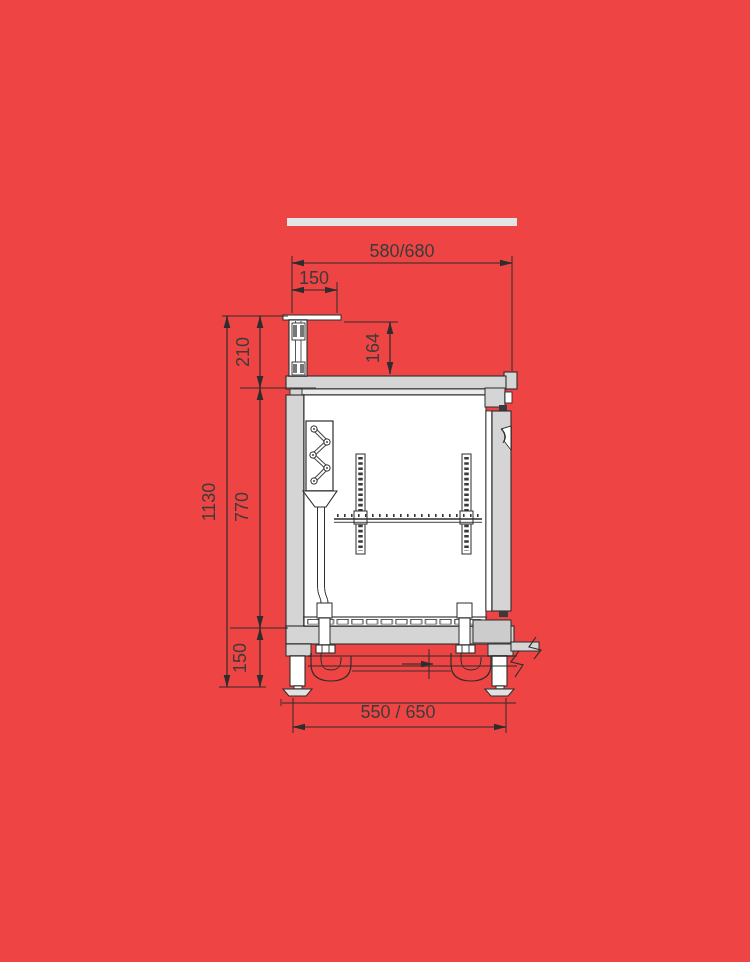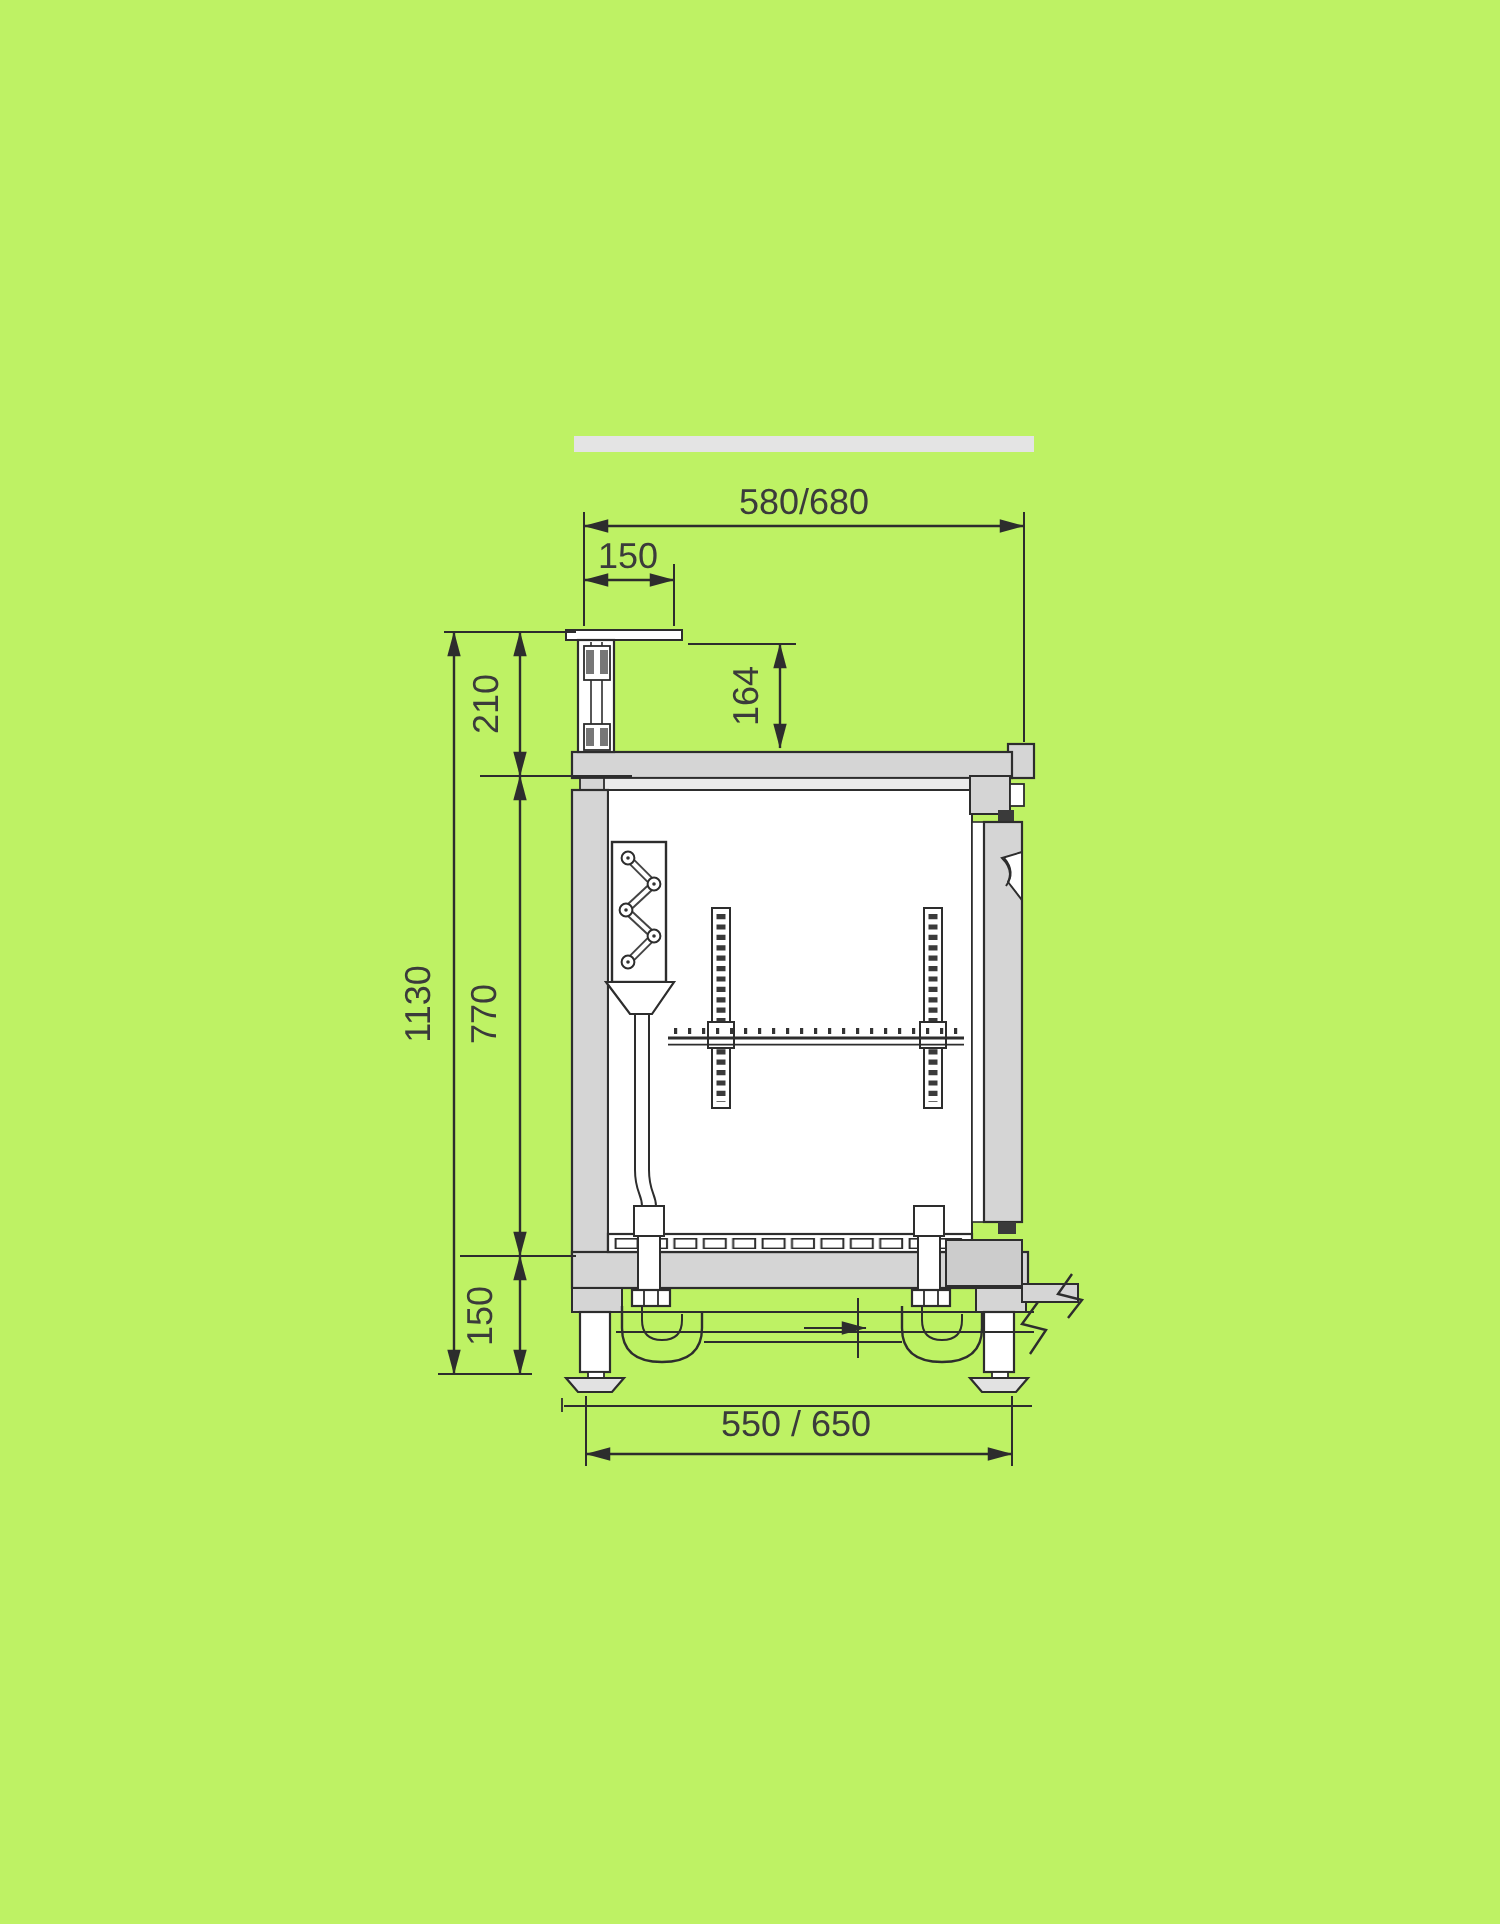--- a/index.html
+++ b/index.html
@@ -8,21 +8,21 @@
     background: #ffffff;
     width: 750px;
     height: 962px;
     overflow: hidden;
     font-family: "Liberation Sans", sans-serif;
   }
   .stage {
     position: relative;
     width: 750px;
     height: 962px;
-    background: #bef264;
+    background: #ef4444;
   }
   svg { display: block; }
   .dim-text {
     font-family: "Liberation Sans", sans-serif;
     font-size: 18px;
     fill: #3b3b3b;
   }
 </style>
 </head>
 <body>

